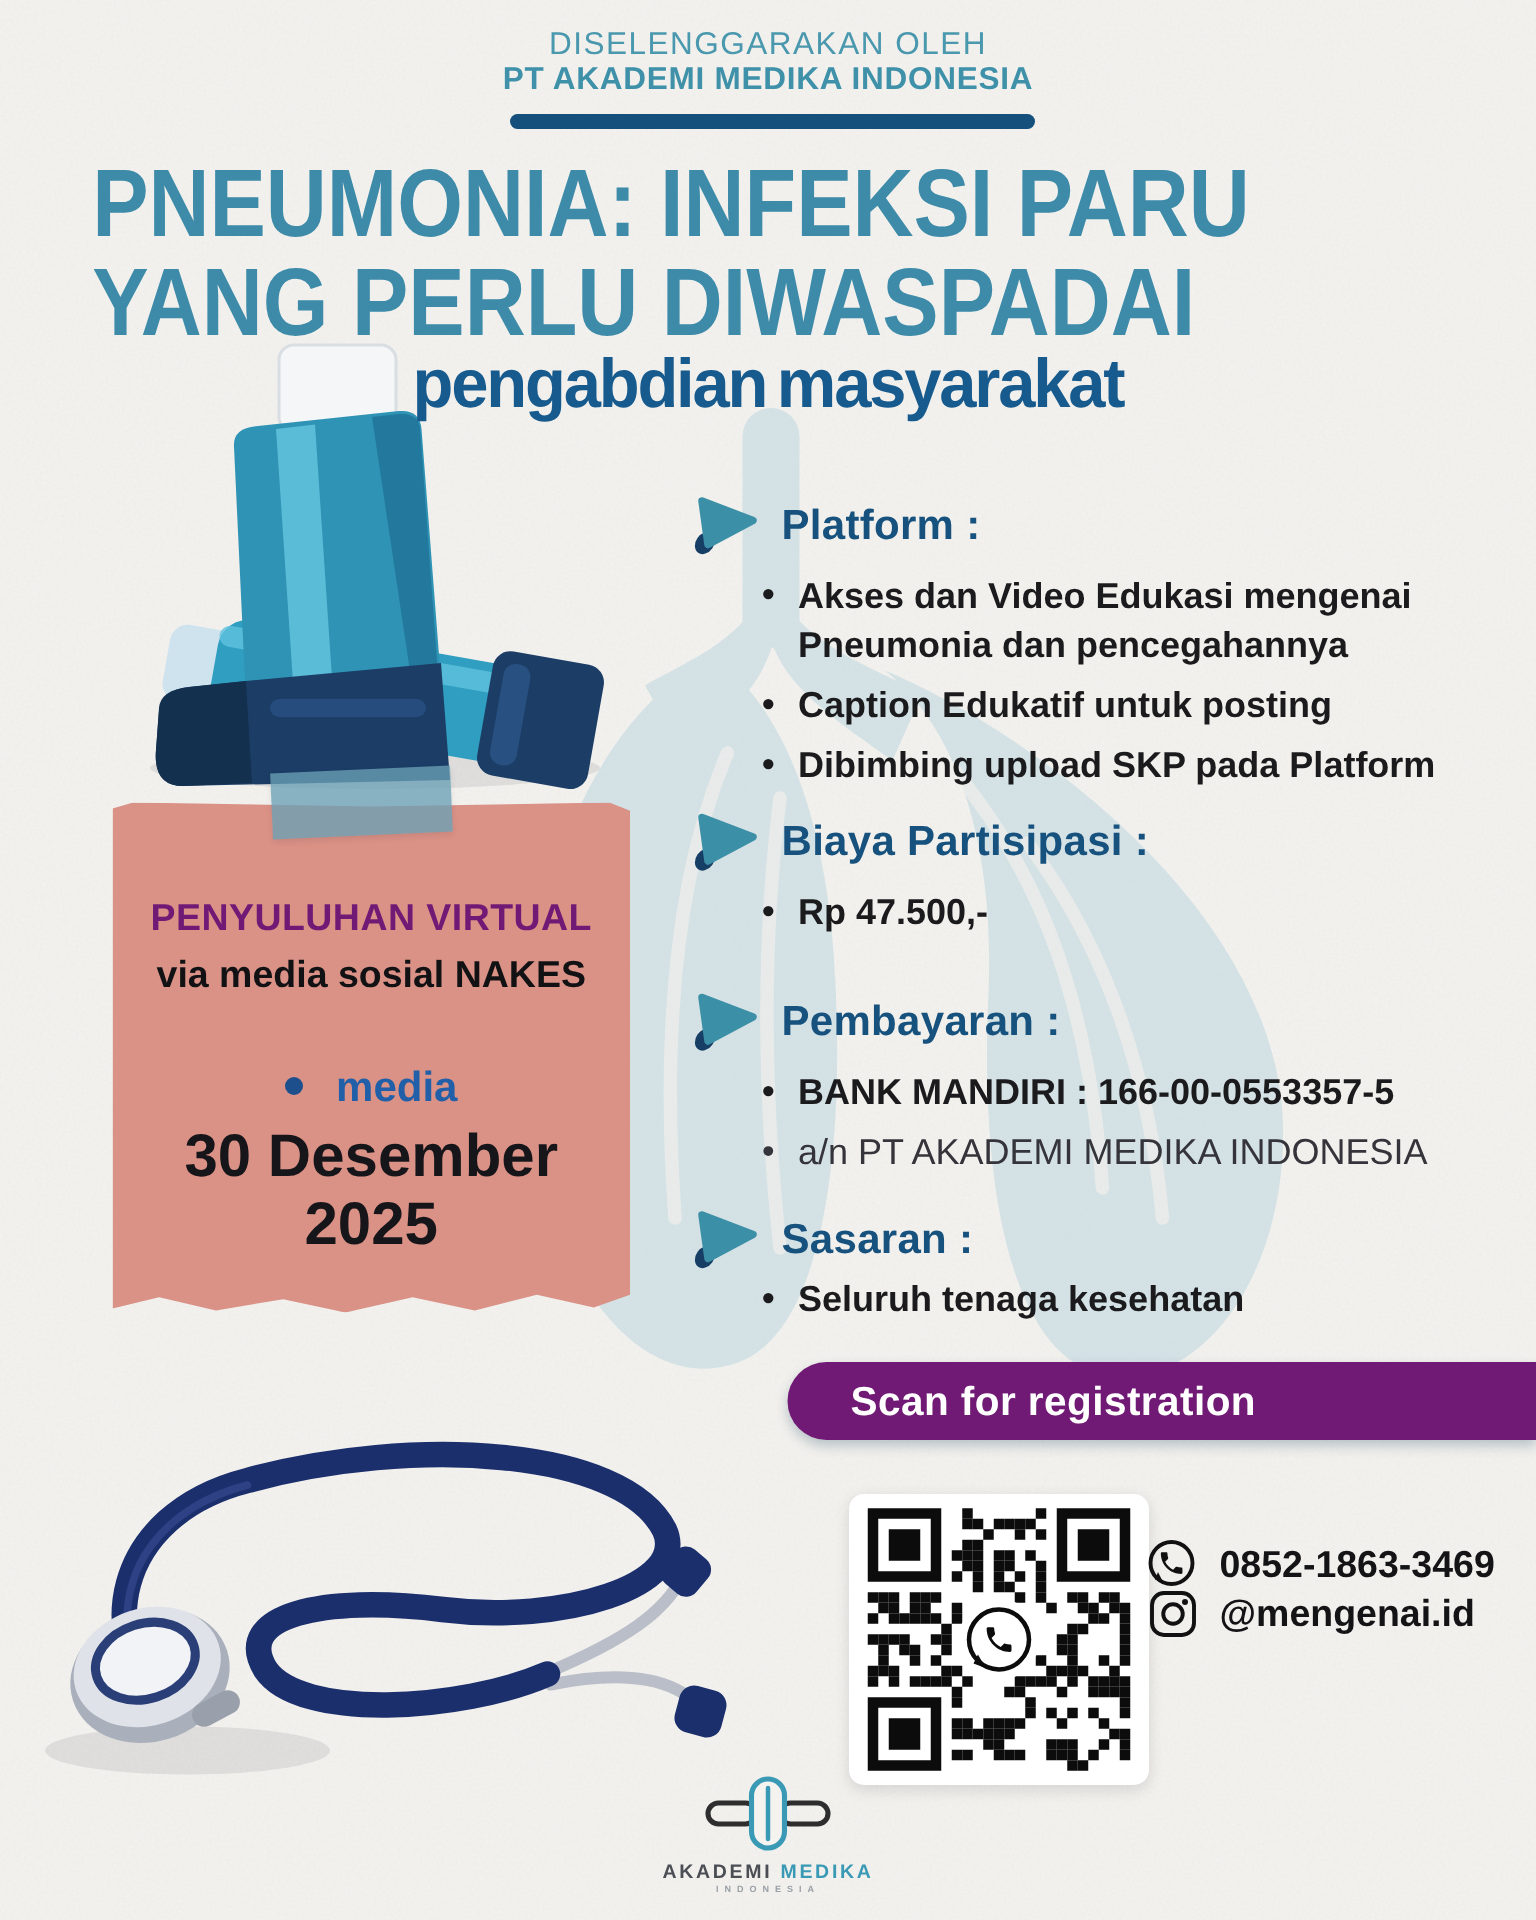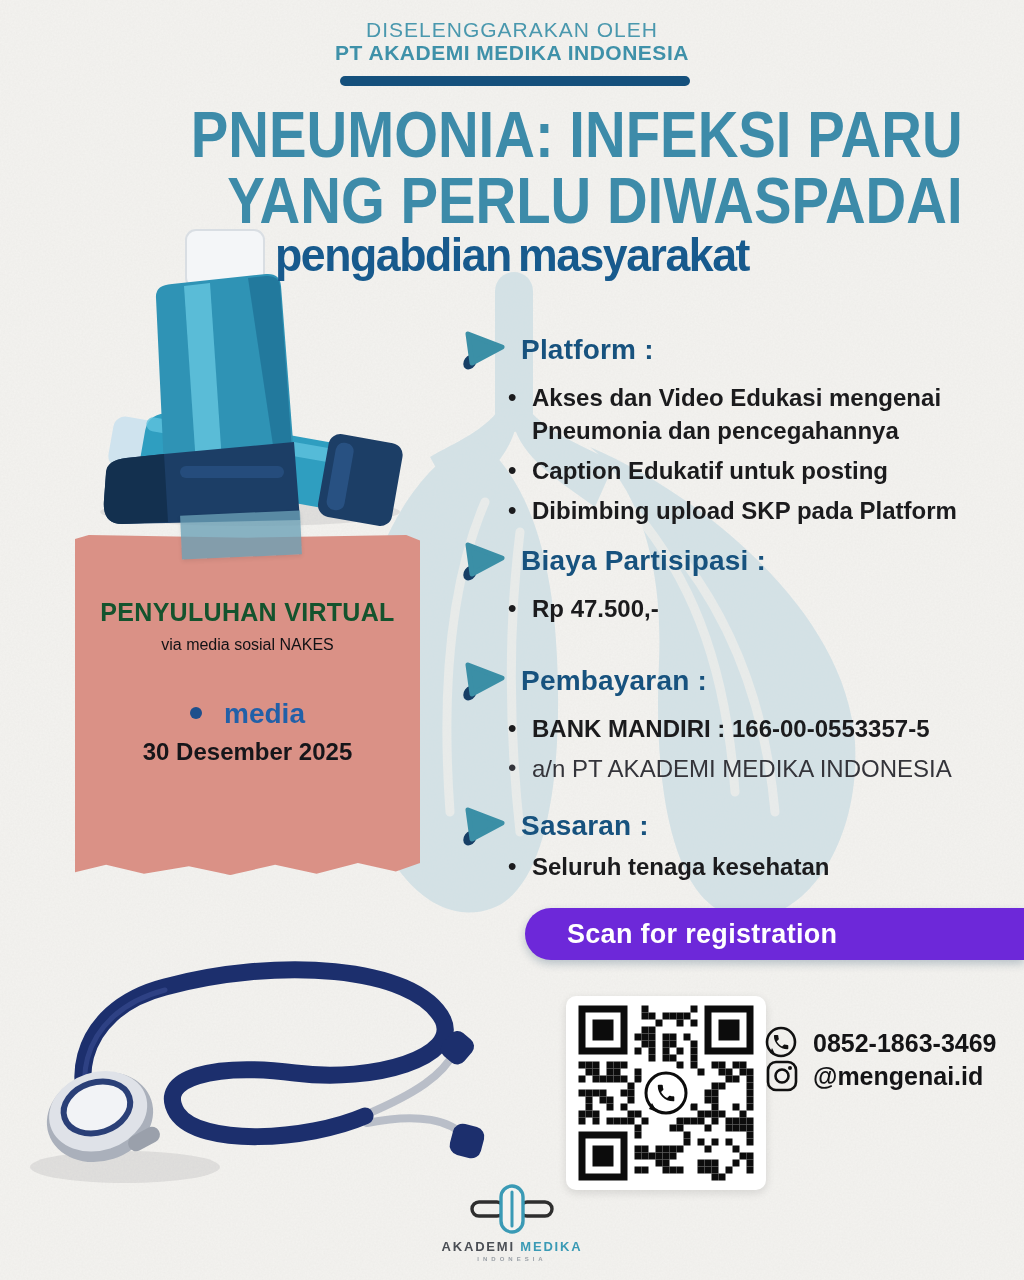--- a/index.html
+++ b/index.html
@@ -19,21 +19,21 @@
   .organizer {
     left:0; right:0; top:41px; text-align:center;
     font-size:21px; letter-spacing:0.5px; color:#3f91a9; font-weight:bold;
   }
   .top-bar {
     left:340px; top:76px; width:350px; height:10px;
     background:#15507c; border-radius:5px;
   }
 
   
-  .title { left:0; right:0; top:102px; text-align:right; color:#3d8ba9; }
+  .title { left:0; right:0; top:102px; text-align:left; color:#3d8ba9; }
   .title-line {
     display:block; font-size:64px; font-weight:bold; line-height:66px;
     transform:scaleX(0.88); transform-origin:50% 50%; white-space:nowrap;
   }
   .subtitle {
     left:0; right:0; top:228px; text-align:center;
     font-size:46px; font-weight:bold; color:#175a8d;
     letter-spacing:-1.5px; word-spacing:-4px;
     transform:scaleX(0.97);
   }
@@ -58,38 +58,38 @@
 
   
   .event-card {
     left:75px; top:535px; width:345px; height:340px;
     background:#da9186; box-shadow:0 8px 16px rgba(60,40,30,0.18);
     clip-path:polygon(0 1.2%, 4% 0, 50% 0.8%, 96% 0, 100% 1.6%,
                       100% 96.5%, 93% 99%, 82% 96.5%, 70% 99.6%, 58% 97%,
                       45% 100%, 33% 97.4%, 20% 99.6%, 9% 97%, 0 99.2%);
     text-align:center;
   }
-  .event-heading  { margin-top:63px; font-size:25px; font-weight:bold; color:#14532d; letter-spacing:0.3px; }
-  .event-subheading { margin-top:9px; font-size:16px; font-weight:normal; color:#121215; }
+  .event-heading  { margin-top:63px; font-size:25px; font-weight:bold; color:#701a75; letter-spacing:0.3px; }
+  .event-subheading { margin-top:9px; font-size:25px; font-weight:bold; color:#121215; }
   .event-start { margin-top:44px; font-size:28px; font-weight:bold; color:#2160a8; }
   .event-start .dot {
     display:inline-block; width:12px; height:12px; border-radius:50%;
     background:#1d4f8c; margin-right:22px; vertical-align:4px;
   }
-  .event-date { margin-top:8px; font-size:24px; font-weight:bold; color:#16161a; }
+  .event-date { margin-top:8px; font-size:40px; font-weight:bold; color:#16161a; }
   .tape {
     left:181px; top:513px; width:120px; height:44px;
     background:rgba(106,160,182,0.78); transform:rotate(-2.5deg);
     box-shadow:0 2px 4px rgba(0,0,0,0.08);
   }
 
   
   .scan-button {
     left:525px; top:908px; width:499px; height:52px;
-    background:#6d28d9; border-radius:26px 0 0 26px;
+    background:#701a75; border-radius:26px 0 0 26px;
     display:flex; align-items:center; padding-left:42px; box-sizing:border-box;
     color:#ffffff; font-size:27px; font-weight:bold; letter-spacing:0.3px;
     box-shadow:0 4px 8px rgba(20,60,90,0.25);
   }
 
   
   .qr-card {
     left:566px; top:996px; width:200px; height:194px;
     background:#ffffff; border-radius:10px;
     box-shadow:0 3px 10px rgba(0,0,0,0.12);

